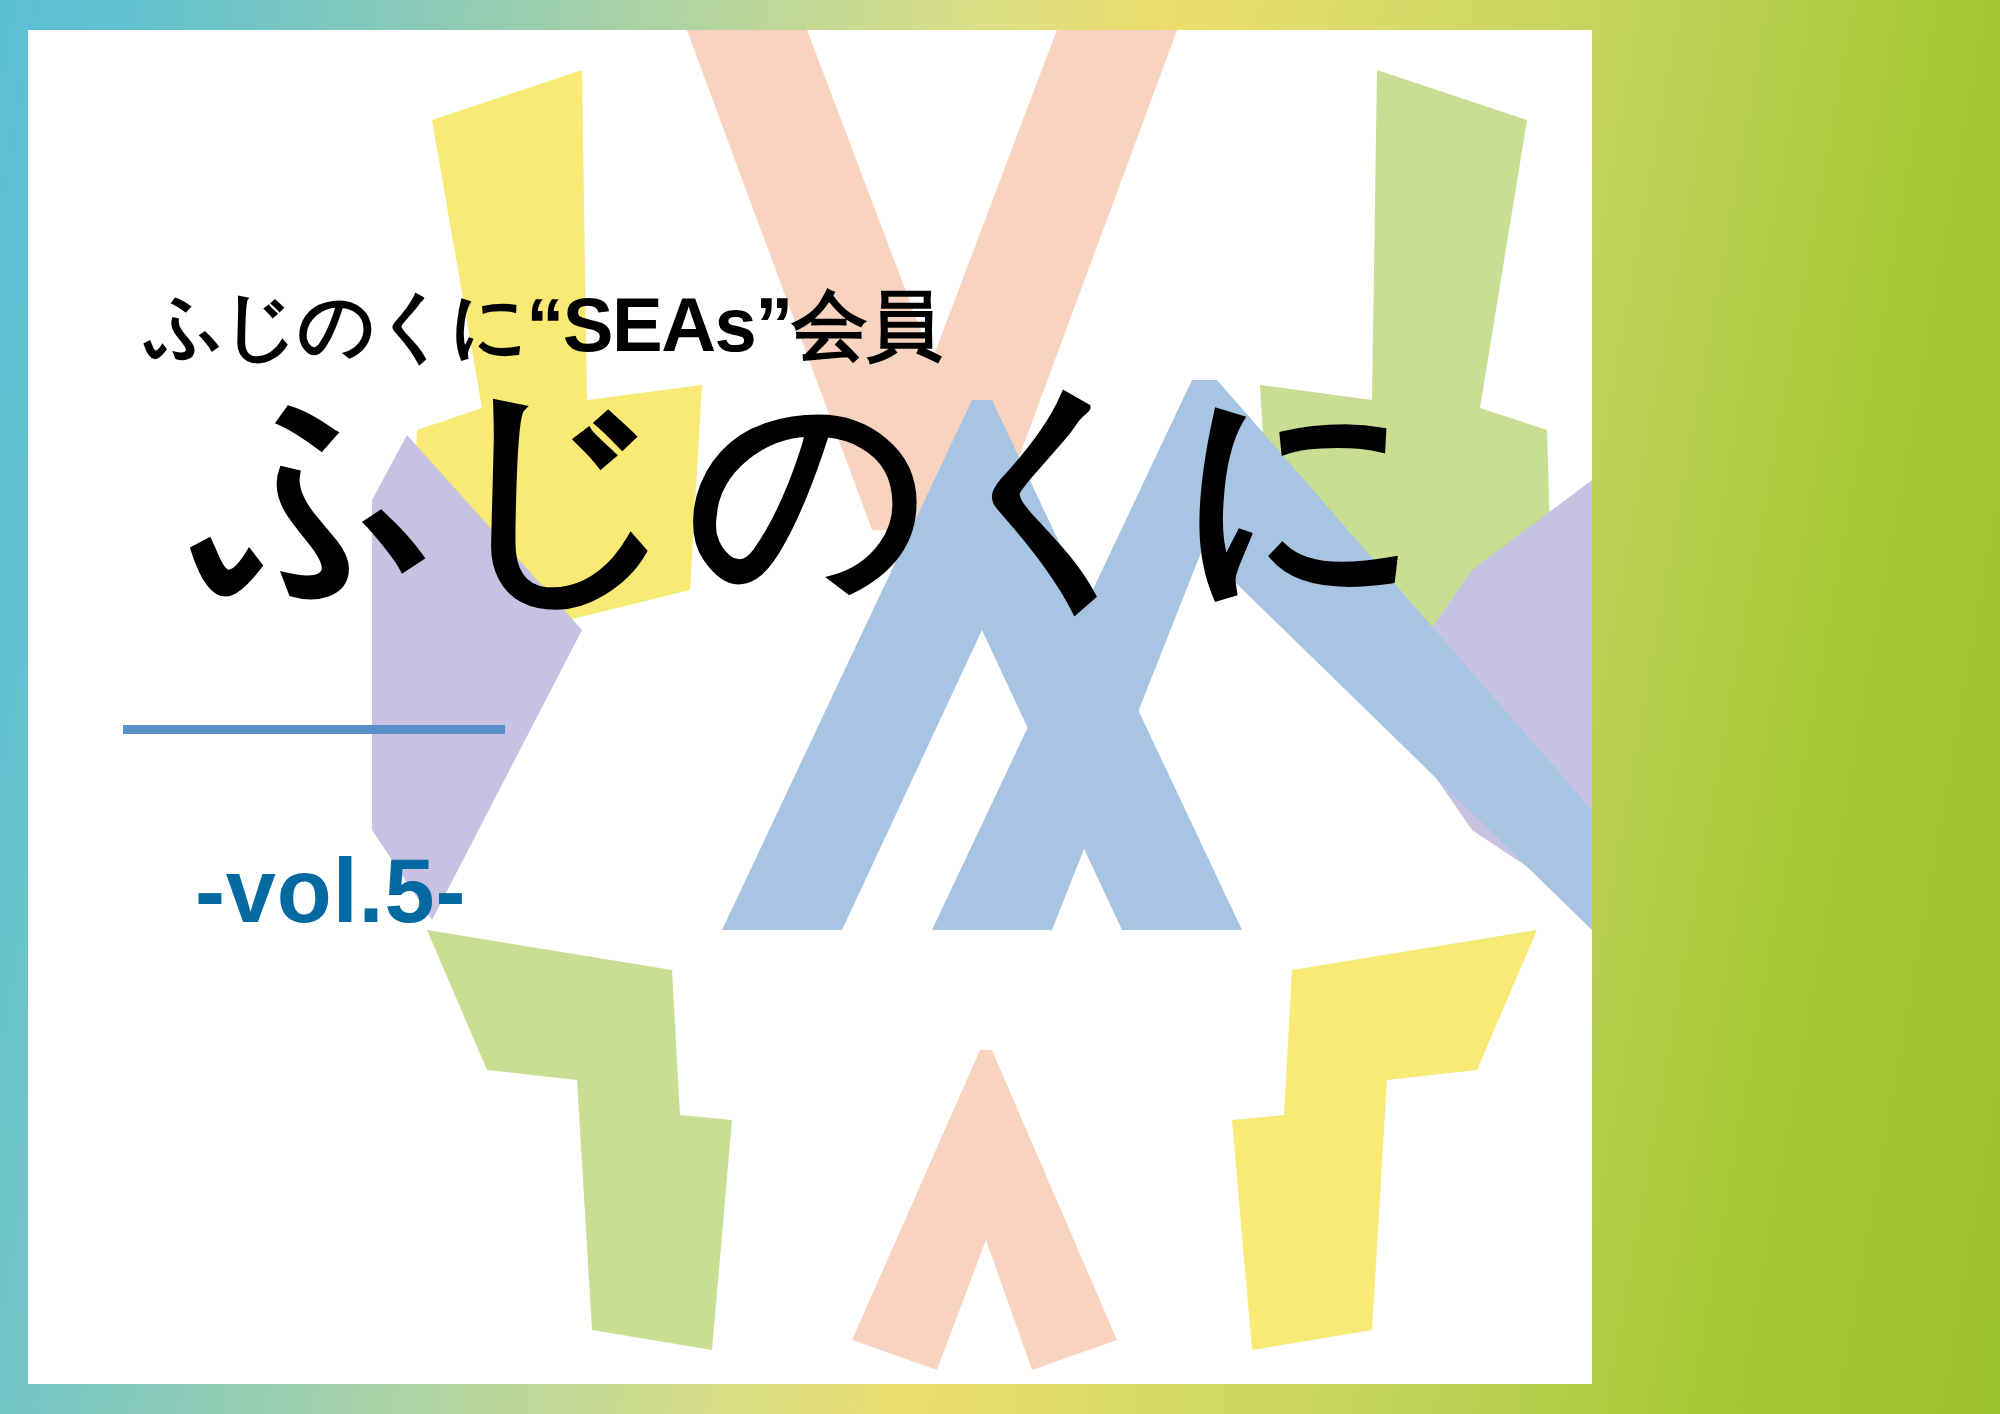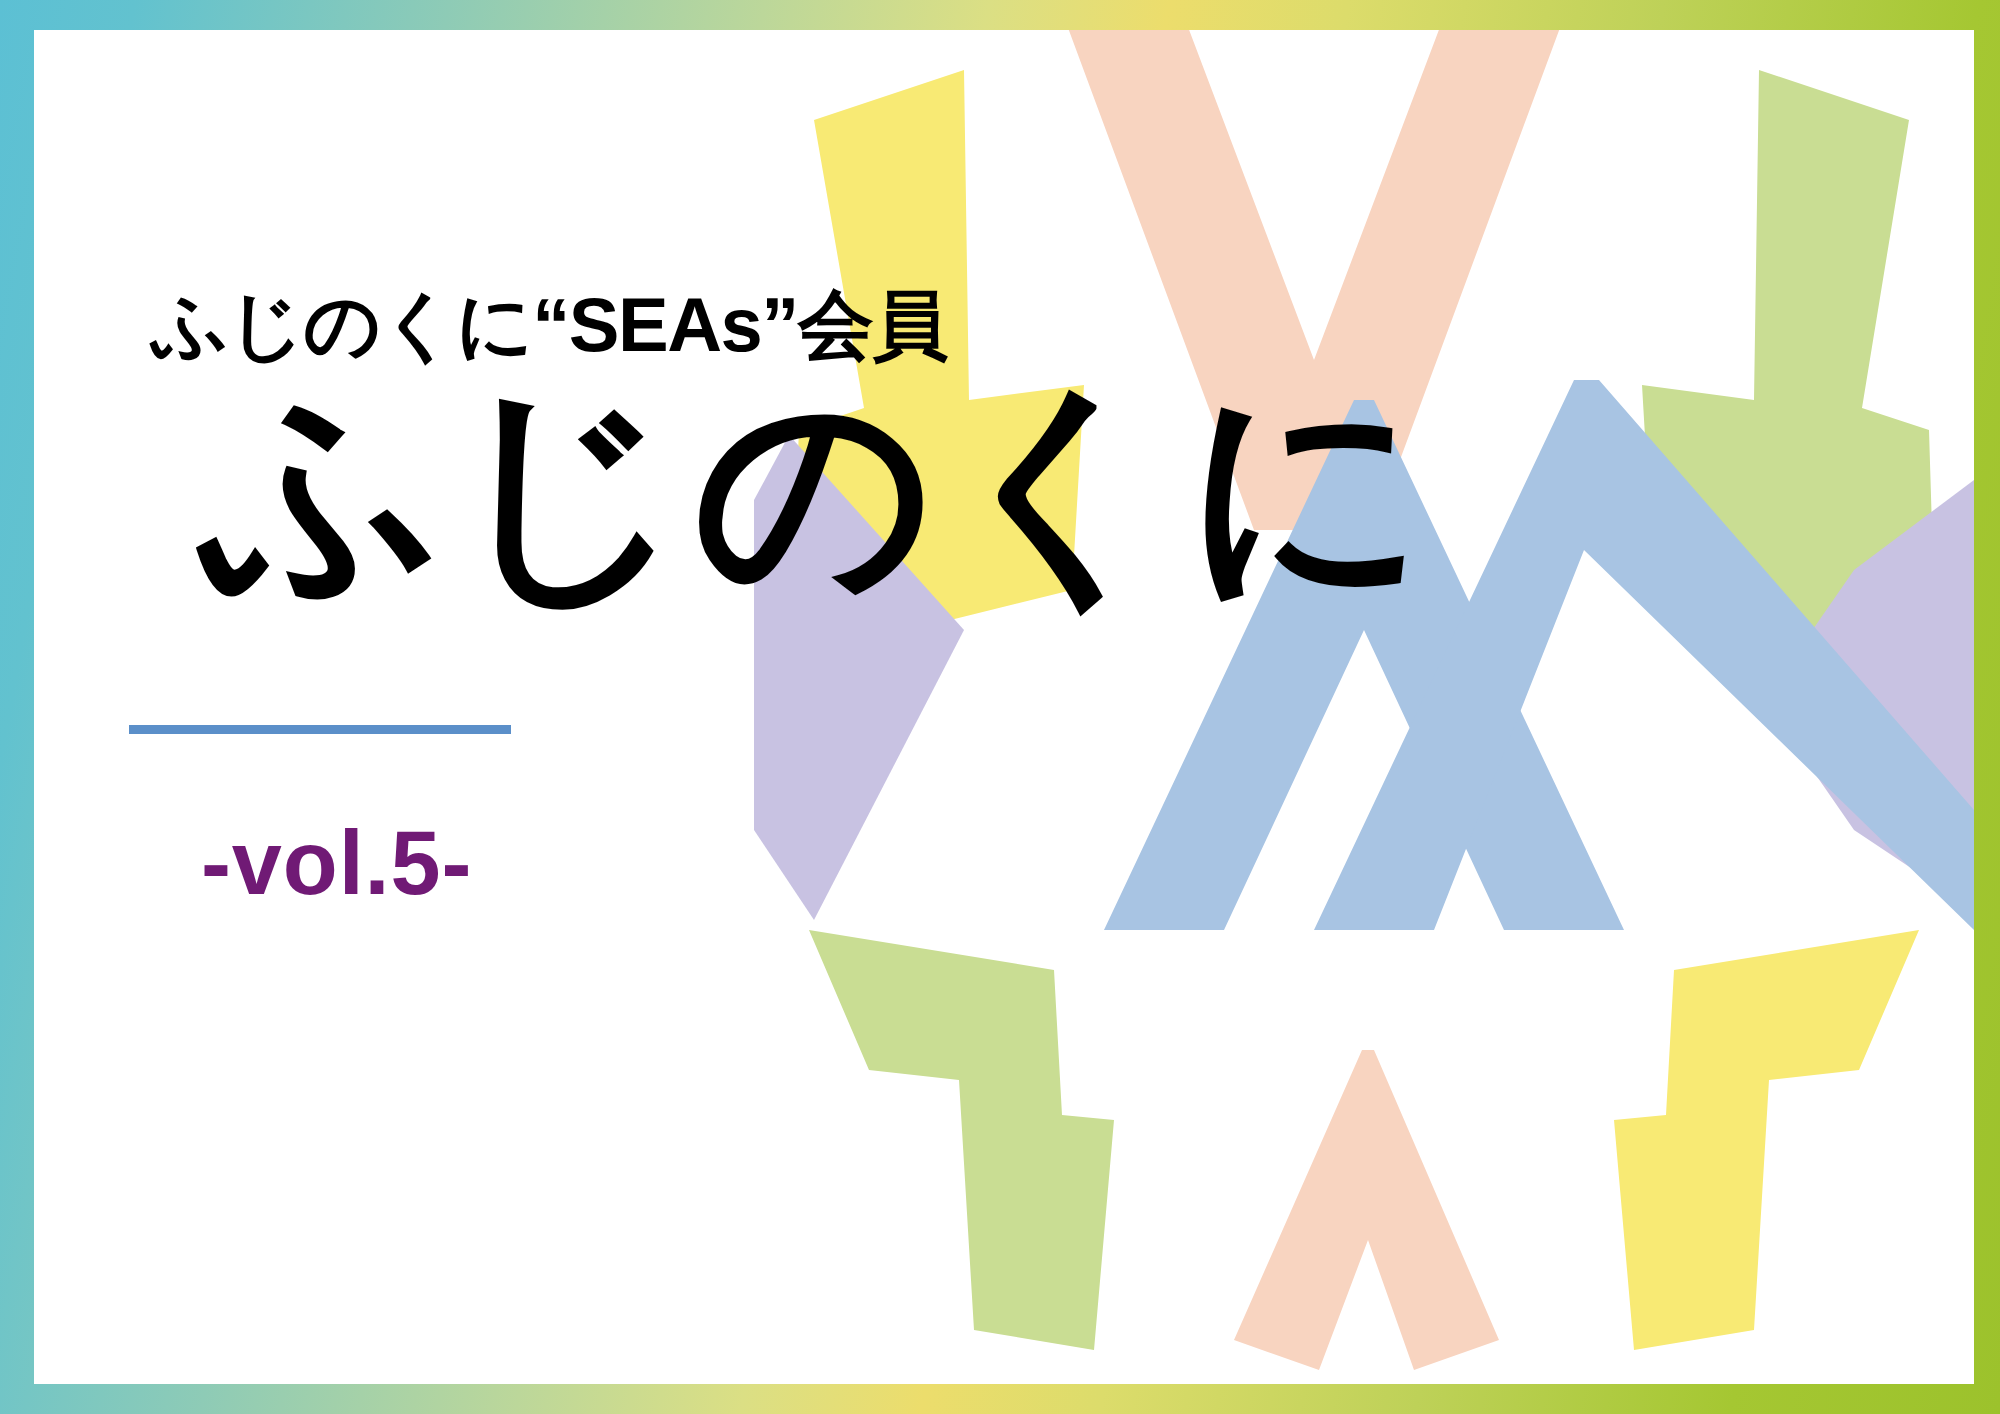--- a/index.html
+++ b/index.html
@@ -27,23 +27,23 @@
         #ecdd6c 52%,
         #dcdc6b 60%,
         #bed158 74%,
         #a5c732 88%,
         #9cc22c 100%);
   }
 
   
   .page {
     position: absolute;
-    left: 34px;
+    left: 28px;
     top: 30px;
-    width: 1940px;
+    width: 1564px;
     height: 1354px;
     background: #ffffff;
     overflow: hidden;
   }
 
   
   .artwork {
     position: absolute;
     right: 0;
     top: 0;
@@ -86,23 +86,23 @@
     width: 382px;
     height: 9px;
     background: #5b8fc9;
     border: 0;
   }
 
   .volume {
     font-size: 90px;
     font-weight: 700;
     letter-spacing: 0.01em;
-    color: #701a75;
+    color: #0369a1;
     line-height: 1.0;
-    margin: 84px 0 0 72px;
+    margin: 112px 0 0 72px;
     white-space: nowrap;
   }
 </style>
 </head>
 <body>
 
 <div class="slide">
 
   <div class="page">
 

